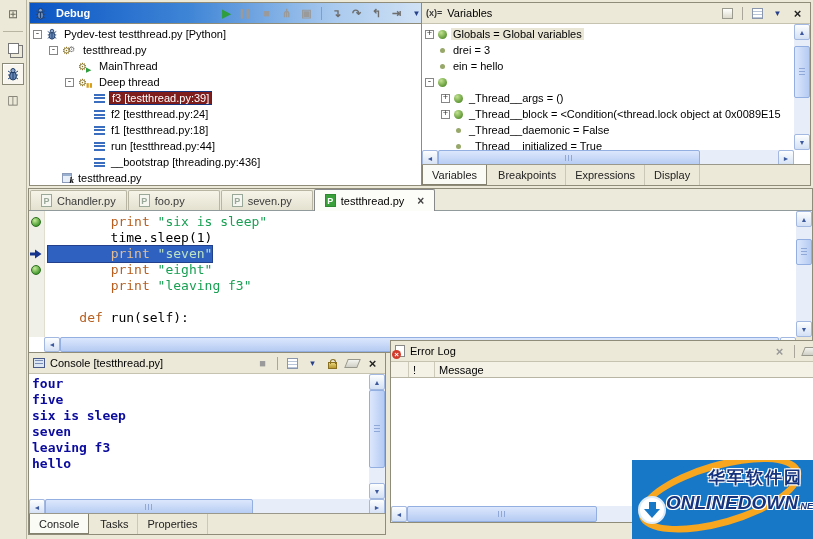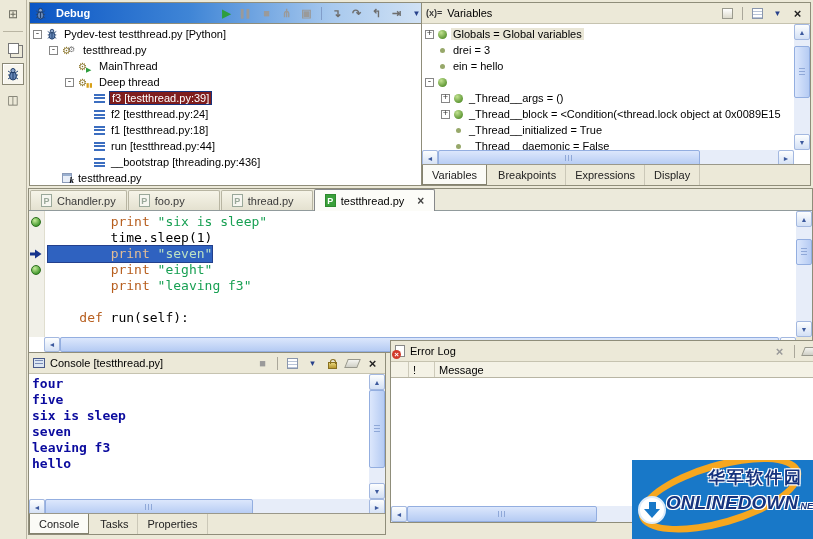--- a/index.html
+++ b/index.html
@@ -327,26 +327,26 @@
         </div>
         <div class="trow">
           <span class="sp" style="width: 19px;"></span>
           <span class="exp">+</span>
           <span class="ticon objdot"></span>
           <span class="lbl">_Thread__block = &lt;Condition(&lt;thread.lock object at 0x0089E15</span>
         </div>
         <div class="trow">
           <span class="sp" style="width: 32px;"></span>
           <span class="ticon primdot"></span>
-          <span class="lbl">_Thread__initialized = True</span>
+          <span class="lbl">_Thread__daemonic = False</span>
         </div>
         <div class="trow">
           <span class="sp" style="width: 32px;"></span>
           <span class="ticon primdot"></span>
-          <span class="lbl">_Thread__daemonic = False</span>
+          <span class="lbl">_Thread__initialized = True</span>
         </div>
       </div>
     <div class="sb sb-v" style="right:0;top:21px;height:126px;width:16px;">
       <span class="sb-btn" style="top:0;">▲</span>
       <span class="sb-btn" style="bottom:0;">▼</span>
       <span class="sb-thumb" style="top:22px;height:52px;"></span>
     </div>
     <div class="sb sb-h" style="left:0;right:16px;top:147px;height:16px;">
       <span class="sb-btn" style="left:0;">◄</span>
       <span class="sb-btn" style="right:0;">►</span>
@@ -365,21 +365,21 @@
         <div class="etab">
           <span class="pfile">P</span>
           <span>Chandler.py</span>
         </div>
         <div class="etab">
           <span class="pfile">P</span>
           <span>foo.py</span>
         </div>
         <div class="etab">
           <span class="pfile">P</span>
-          <span>thread.py</span>
+          <span>seven.py</span>
         </div>
         <div class="etab active">
           <span class="pfile">P</span>
           <span>testthread.py</span>
           <span class="tclose">×</span>
         </div>
       </div>
     <div class="ebody">
       <div class="gutter" id="editor-gutter">
           <span class="bp-marker" style="top: 6px;"></span>

